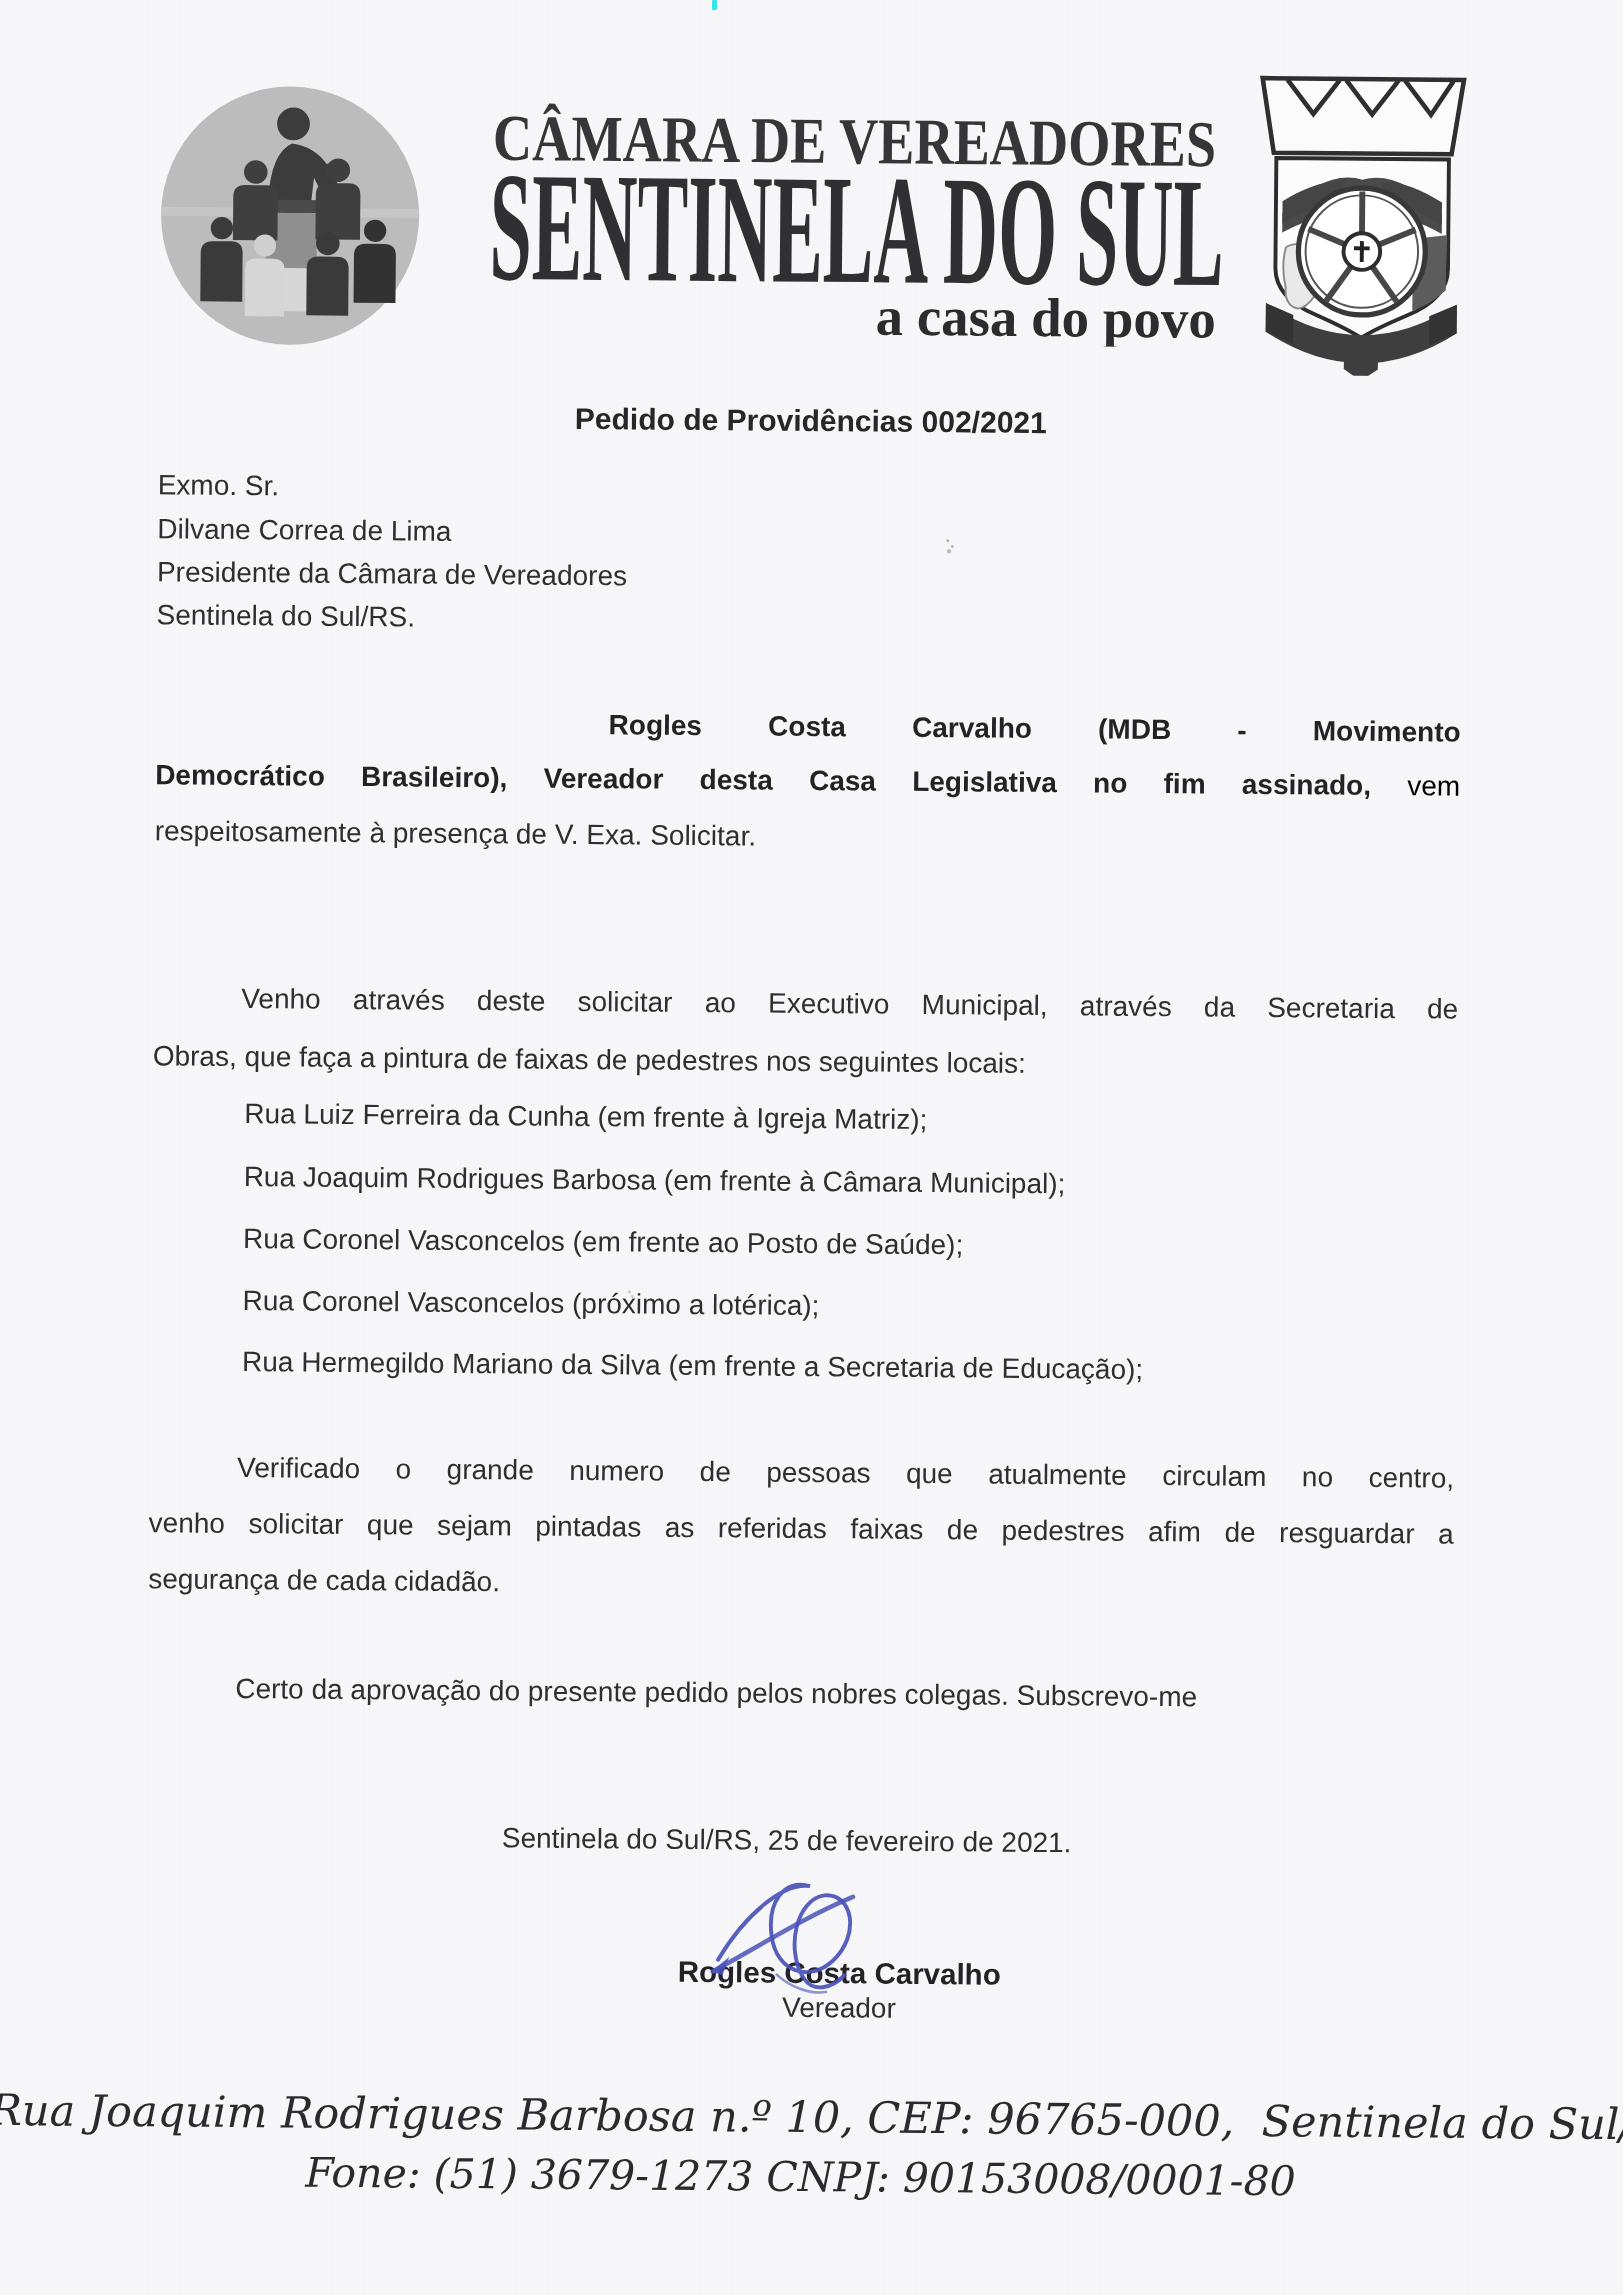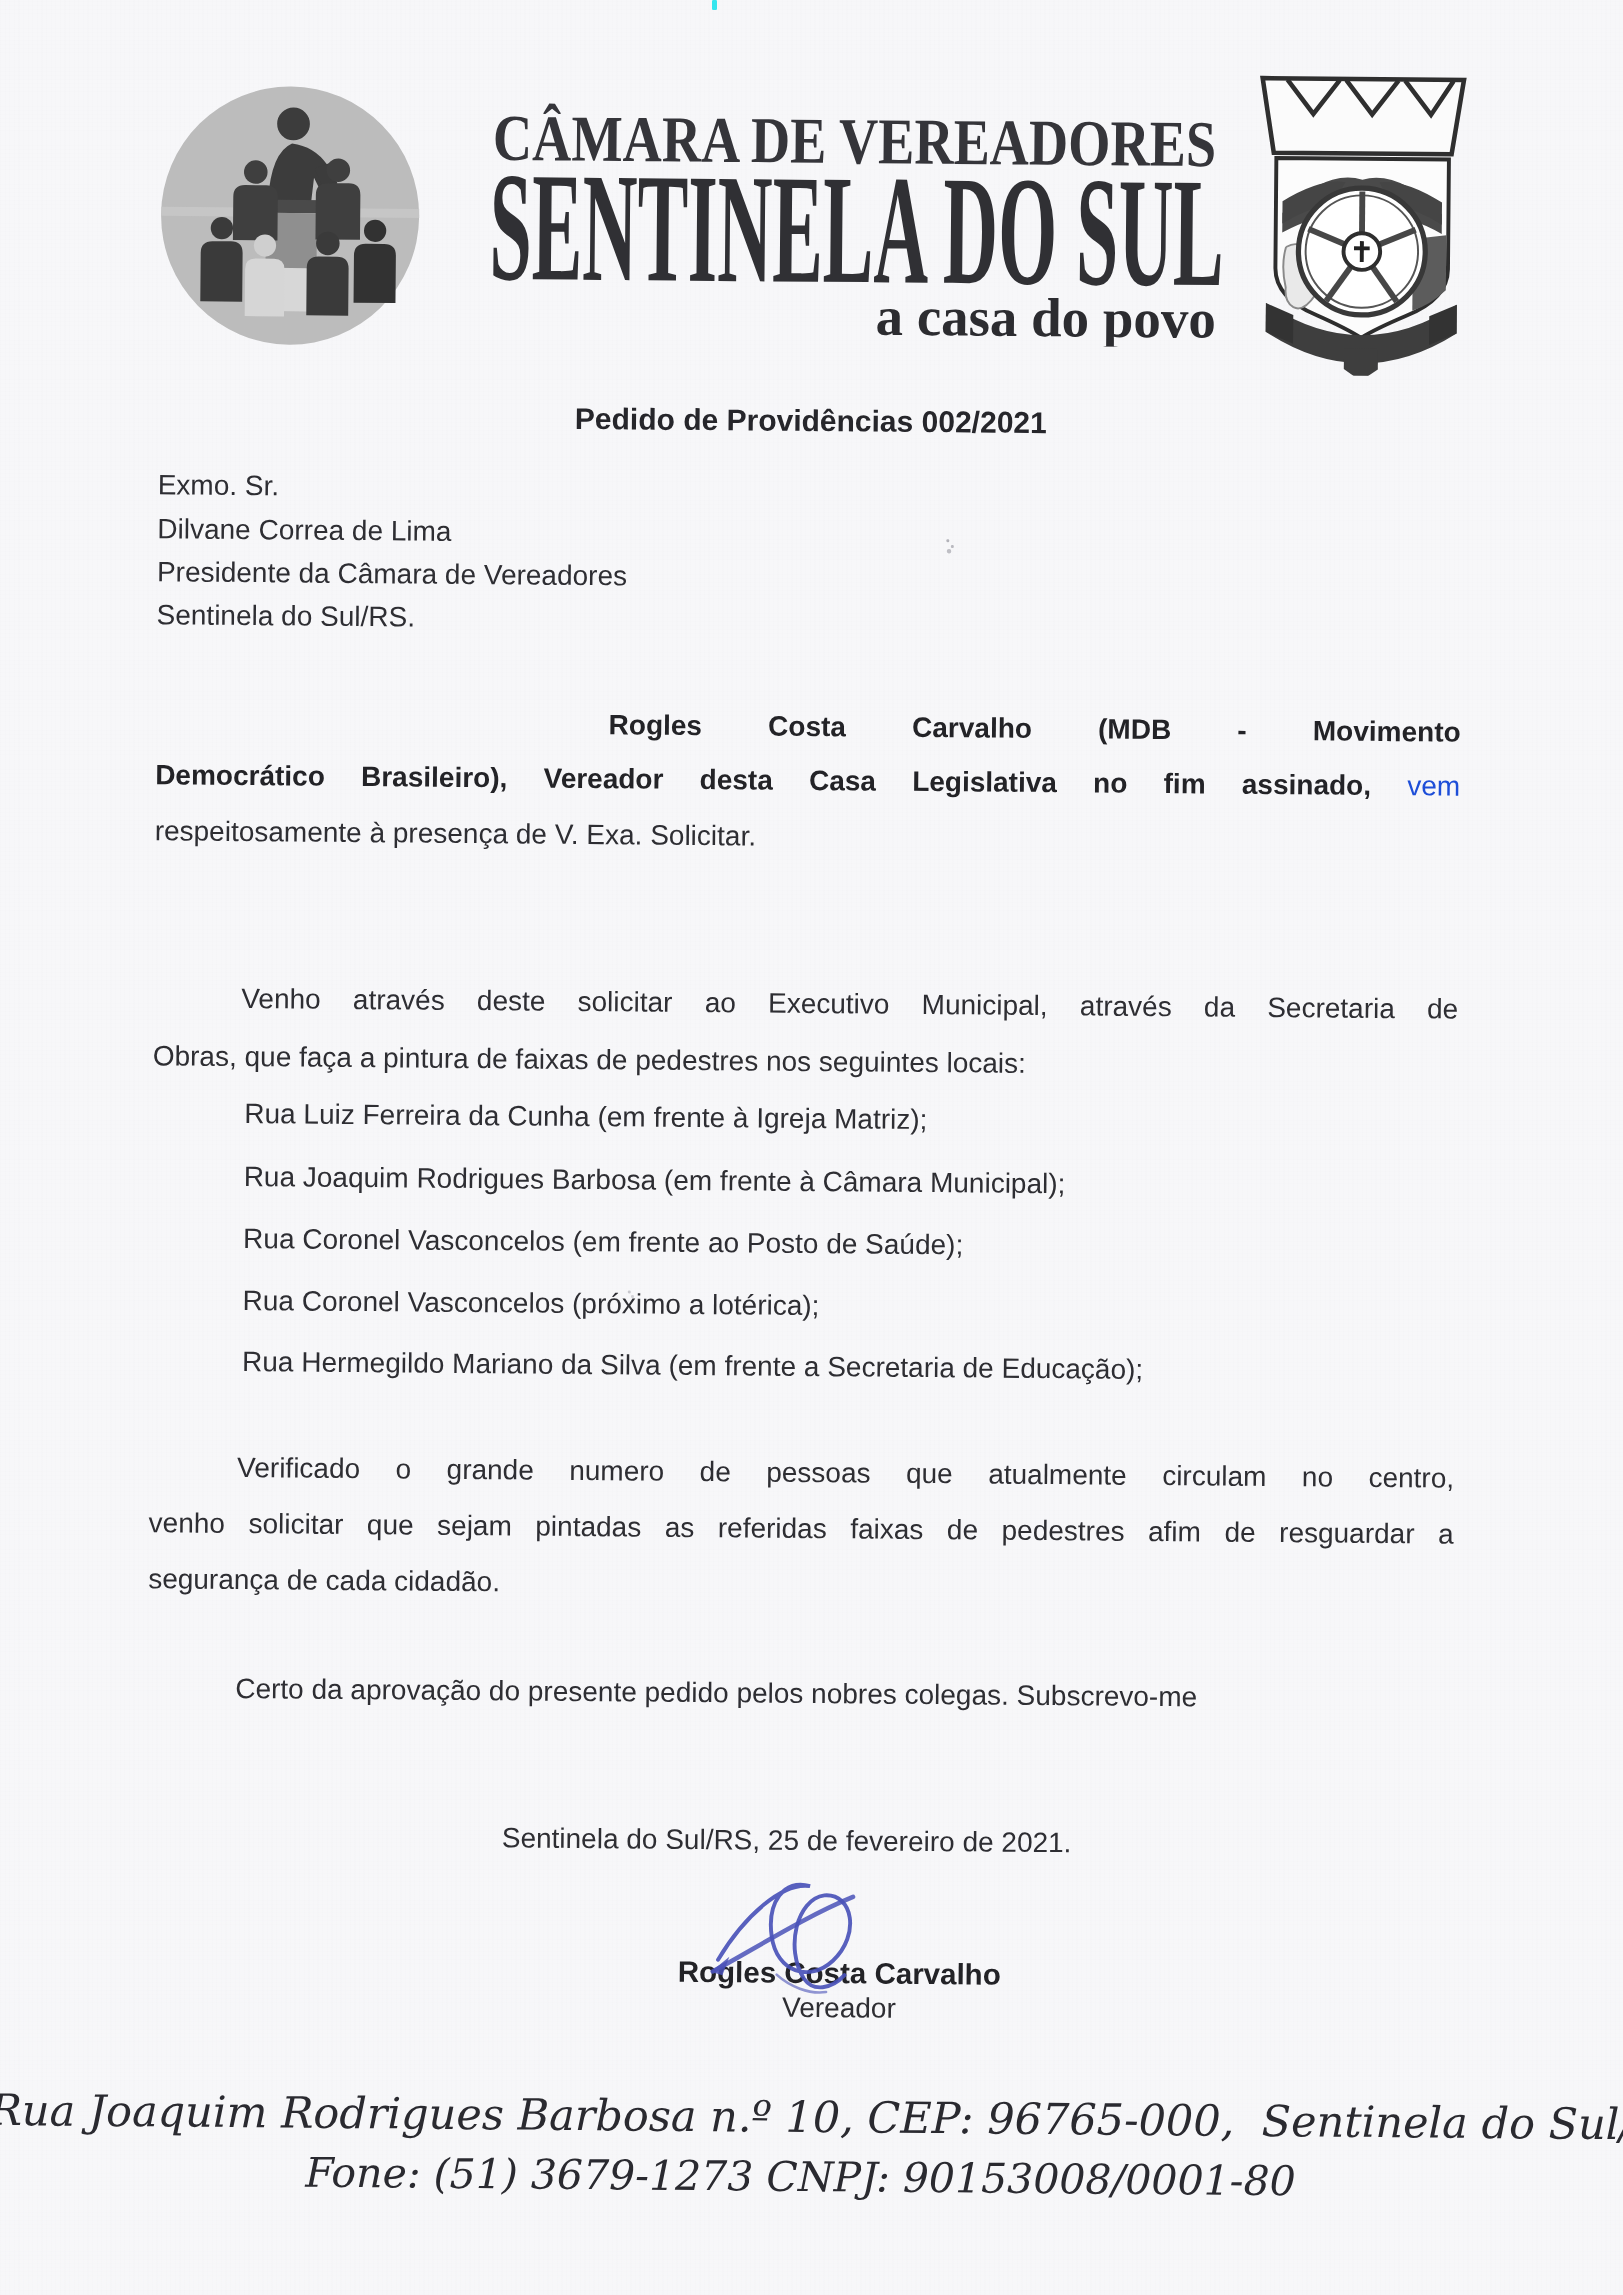--- a/index.html
+++ b/index.html
@@ -13,21 +13,21 @@
     position:absolute;inset:0;
     background:
       repeating-linear-gradient(90deg, rgba(120,120,135,.012) 0 1.3px, rgba(255,255,255,0) 1.3px 4.6px),
       repeating-linear-gradient(0deg, rgba(120,120,135,.008) 0 0.7px, rgba(255,255,255,0) 0.7px 3.9px);
     pointer-events:none;
   }
   .rot{position:absolute;inset:0;transform:rotate(.5deg);transform-origin:50% 40%;}
   .ln{position:absolute;left:154px;width:1305px;font-size:28px;line-height:38px;white-space:nowrap;}
   .jline{white-space:normal;text-align:justify;text-align-last:justify;}
   .b{font-weight:bold;color:#232327;}
-  .r{font-weight:normal;color:#1d4ed8;}
+  .r{font-weight:normal;color:#000000;}
   .center{text-align:center;white-space:normal;}
   .title{font-weight:bold;font-size:30px;color:#26262b;}
   .addr{line-height:43px;}
   .indent-big{padding-left:453px;box-sizing:border-box;}
   .indent{padding-left:88px;box-sizing:border-box;}
   .list-item{padding-left:92px;box-sizing:border-box;}
   .dateline{transform:translateX(-11.8px);}
   .sigblock{transform:translateX(42px);}
   .name{font-weight:bold;font-size:29.5px;color:#232327;}
   .role{font-size:28px;}

